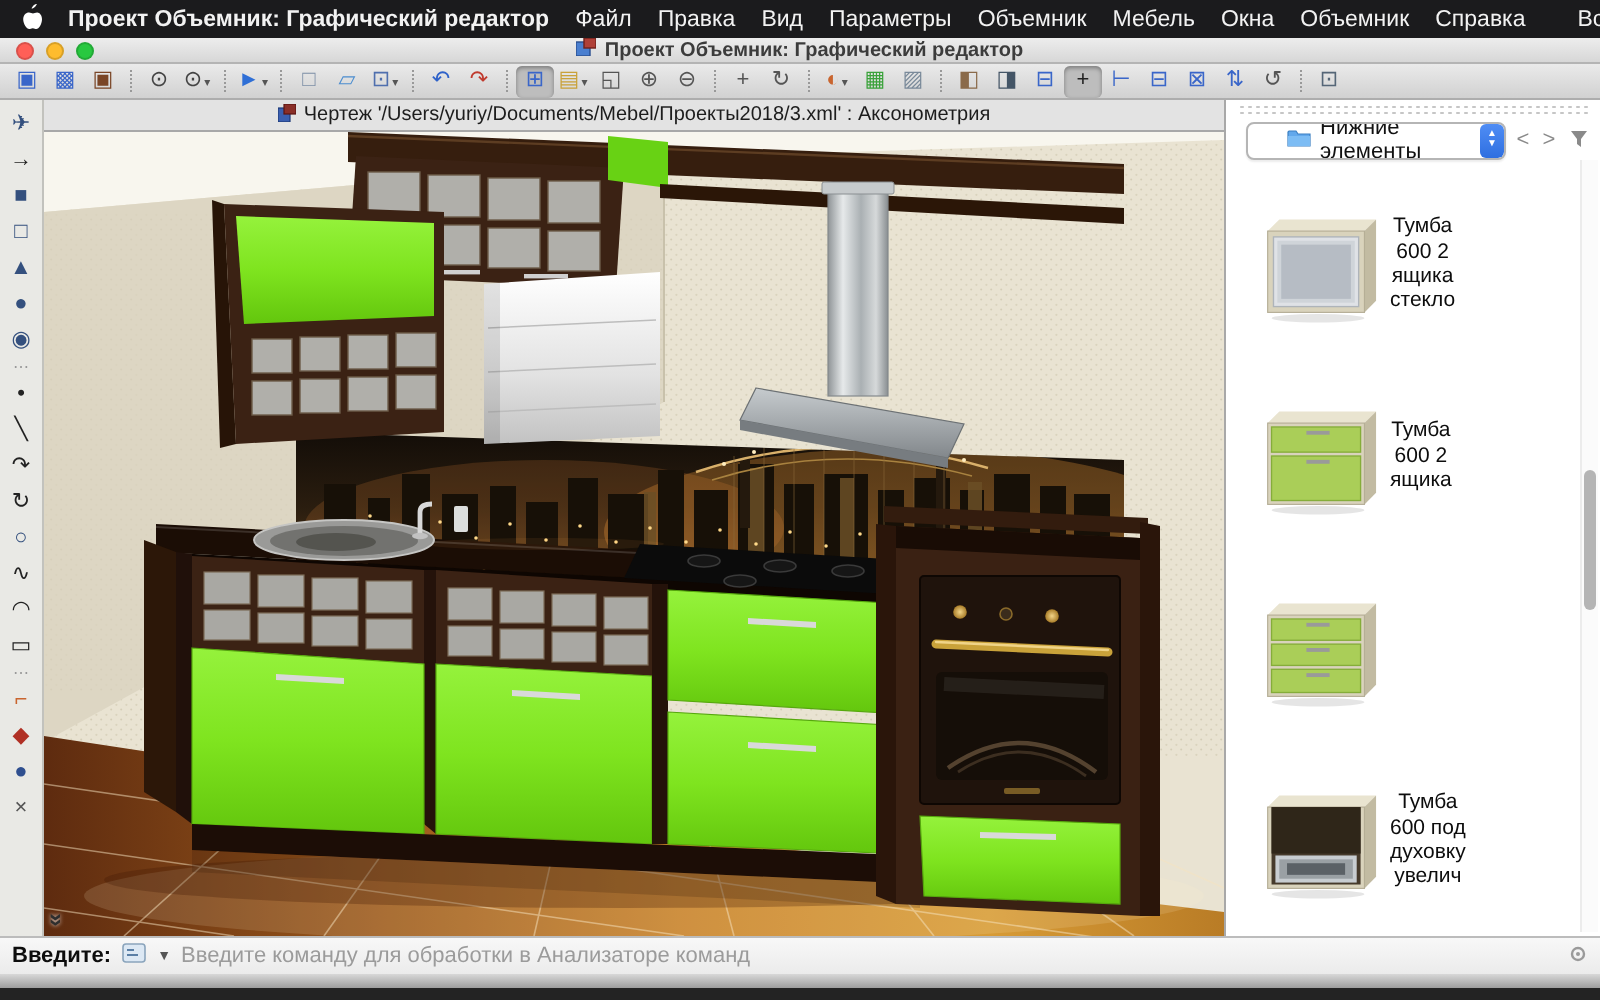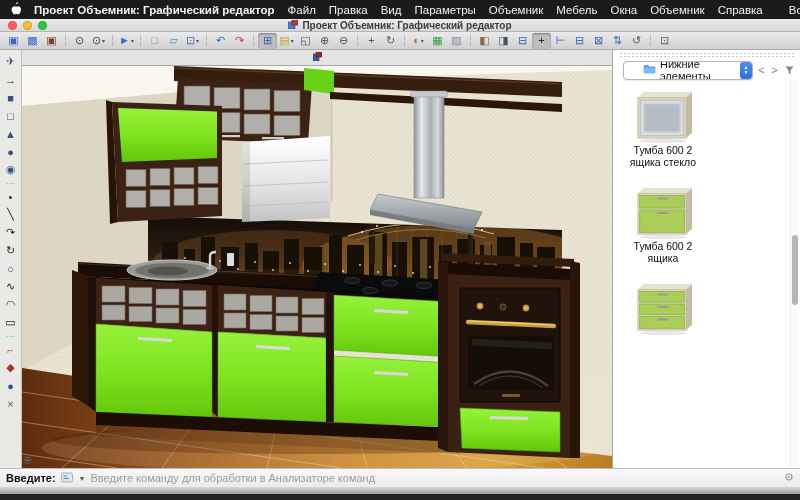--- a/index.html
+++ b/index.html
@@ -42,21 +42,21 @@
 
   
   .rpanel{width:188px;background:#fff;border-left:1px solid #a8a8a8;display:flex;flex-direction:column;position:relative;flex:0 0 auto}
   .dotstrip{height:6px;margin:2px 6px 0;background-image:radial-gradient(#c6c6c6 .8px,transparent .9px);background-size:4px 3px}
   .panel-header{height:24px;display:flex;align-items:center;padding:1px 4px 1px 10px;gap:4px;flex:0 0 auto}
   .select{flex:0 0 130px;height:19px;background:#fff;border:1px solid #b5b5b5;border-radius:4px;display:flex;align-items:center;font-size:11px;color:#111;padding-left:19px;gap:4px;box-shadow:0 1px 1px rgba(0,0,0,.08);overflow:hidden}
   .stepper{margin-left:auto;width:15px;height:17px;background:linear-gradient(var(--stepper-blue,#4f8df5),#2f6fe0);border-radius:3px;display:flex;flex-direction:column;align-items:center;justify-content:center;color:#fff;font-size:5px;line-height:1.1}
   .navarrow{color:#8a8a8a;font-size:11px;width:9px;text-align:center;cursor:default}
   .filterwrap{margin-left:auto;padding-right:2px}
   .catalog{flex:1;display:flex;flex-wrap:wrap;align-content:flex-start;padding:2px 14px 0 10px;column-gap:4px;overflow:hidden}
-  .cat-cell{width:80px;height:96px;display:flex;flex-direction:column;align-items:center}
+  .cat-cell{width:80px;height:96px;display:flex;align-items:center}
   .cat-thumb{width:72px;height:60px}
   .cat-thumb svg{width:72px;height:60px;display:block}
   .cat-label{font-size:10.5px;text-align:center;line-height:1.18;color:#0d0d0d}
   .vscroll{position:absolute;right:1px;top:30px;bottom:2px;width:9px;background:#fbfbfb;border-left:1px solid #ececec}
   .vthumb{position:absolute;left:1px;right:1px;top:155px;height:70px;background:#b5b5b5;border-radius:4px}
 
   
   .cmdbar{height:19px;background:linear-gradient(#f8f8f8,#ebebeb);border-top:1px solid #bcbcbc;display:flex;align-items:center;padding:0 6px;gap:5px;font-size:11px;flex:0 0 auto}
   .cmdlabel{font-weight:bold;color:#0d0d0d}
   .cmdcaret{font-size:7px;color:#555}
@@ -249,20 +249,21 @@
       </div>
 
     <div class="center">
       <div class="docbar">
         <span>
           <svg width="9" height="9" viewBox="0 0 9 9">
               <rect x="0" y="2" width="6" height="7" fill="#3a5fb0" stroke="#1d3a78" stroke-width=".6"></rect>
               <rect x="3" y="0" width="6" height="5" fill="#8a2f28" stroke="#5a1512" stroke-width=".6"></rect>
             </svg>
         </span>
+        <span>Чертеж '/Users/yuriy/Documents/Mebel/Проекты2018/3.xml' : Аксонометрия</span>
       </div>
 
       <div class="scene">
         <svg viewBox="0 0 590 402" preserveAspectRatio="none">
           <defs>
             <linearGradient id="floorG" x1="0" y1="0" x2="1" y2="0">
               <stop offset="0" stop-color="#5e2b0f"></stop>
                 <stop offset=".28" stop-color="#9a581c"></stop>
                 <stop offset=".55" stop-color="#c8822a"></stop>
                 <stop offset=".8" stop-color="#d79b36"></stop>
@@ -630,20 +631,35 @@
   <rect x="12" y="16" width="46" height="11" fill="#aace58" stroke="#85ad3a" stroke-width=".7"></rect>
                 <rect x="12" y="29" width="46" height="11" fill="#aace58" stroke="#85ad3a" stroke-width=".7"></rect>
                 <rect x="12" y="42" width="46" height="12" fill="#aace58" stroke="#85ad3a" stroke-width=".7"></rect>
     <rect x="30" y="18" width="12" height="2" fill="#9a9a9a"></rect>
                 <rect x="30" y="31" width="12" height="2" fill="#9a9a9a"></rect>
                 <rect x="30" y="44" width="12" height="2" fill="#9a9a9a"></rect>
   <ellipse cx="36" cy="59" rx="24" ry="2.2" fill="rgba(0,0,0,.10)"></ellipse>
               </svg>
             </div>
           </div>
+          <div class="cat-cell">
+            <div class="cat-thumb">
+              <svg viewBox="0 0 72 62" xmlns="http://www.w3.org/2000/svg">
+  <polygon points="10,14 16,8 66,8 60,14" fill="#e9e4d0"></polygon>
+  <polygon points="60,14 66,8 66,50 60,56" fill="#c2bba2"></polygon>
+  <rect x="10" y="14" width="50" height="42" fill="#d9d3bc" stroke="#b5ae96" stroke-width=".6"></rect>
+  <rect x="12" y="14" width="46" height="40" fill="#463a2b"></rect>
+                <rect x="12" y="14" width="46" height="24" fill="#2f2619"></rect>
+    <rect x="15" y="40" width="40" height="12" fill="#9aa0a4" stroke="#c8cdd1" stroke-width="2"></rect>
+                <rect x="20" y="43" width="30" height="6" fill="#5b6166"></rect>
+  <ellipse cx="36" cy="59" rx="24" ry="2.2" fill="rgba(0,0,0,.10)"></ellipse>
+              </svg>
+            </div>
+            <div class="cat-label">Тумба 600 под духовку увелич</div>
+          </div>
         </div>
       <div class="vscroll">
         <div class="vthumb"></div>
       </div>
     </div>
   </div>
 
   <div class="cmdbar">
     <span class="cmdlabel">Введите:</span>
     <span>

